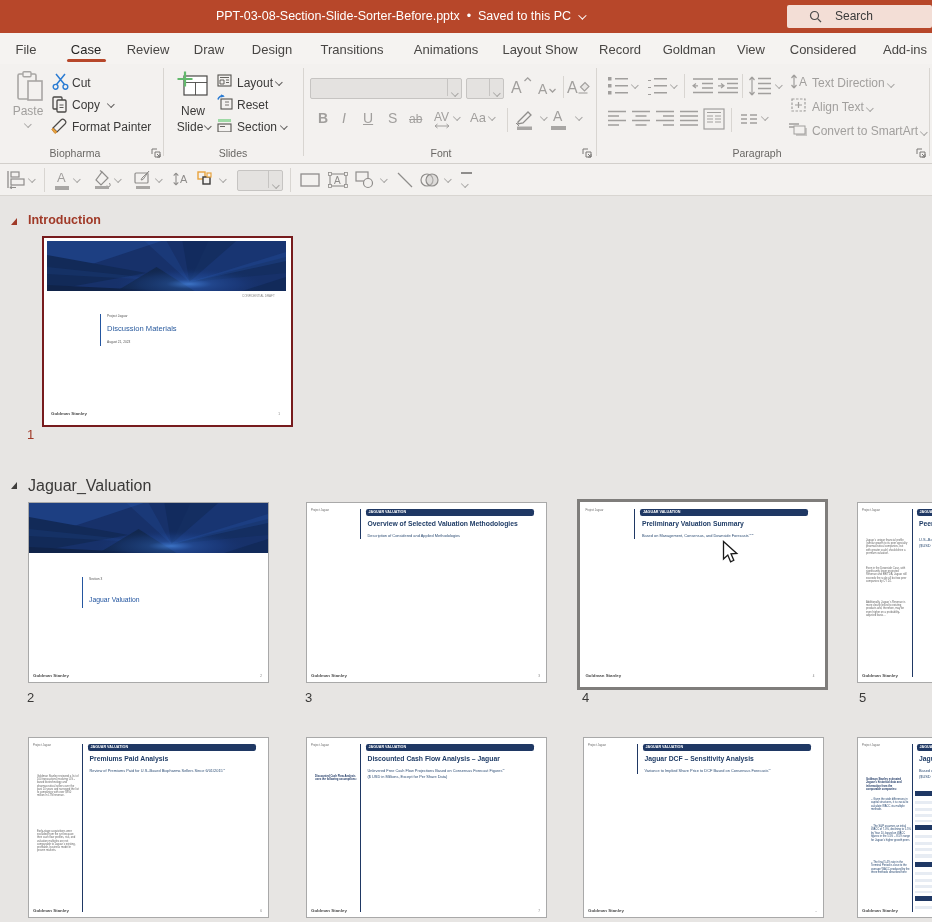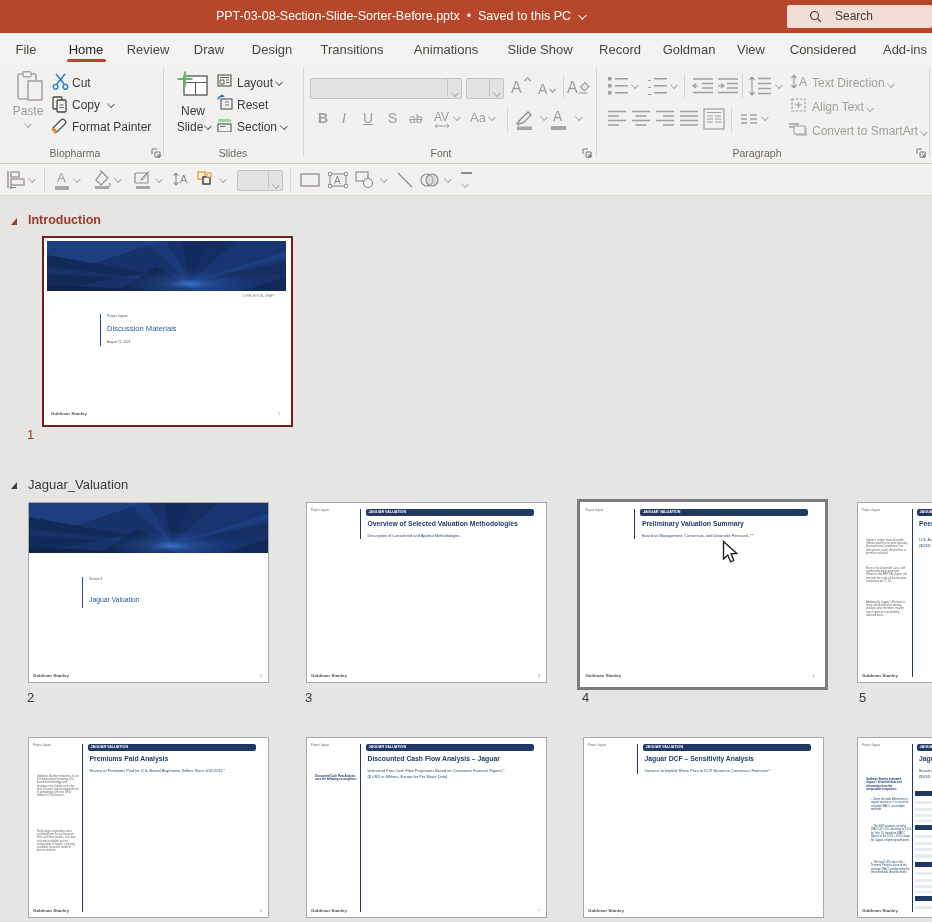--- a/index.html
+++ b/index.html
@@ -50,27 +50,27 @@
     <svg width="13" height="13" style="position:absolute;left:22px;top:5px" viewBox="0 0 13 13">
           <circle cx="5.5" cy="5.5" r="4" fill="none" stroke="#4a4a4a" stroke-width="1.2"></circle>
           <line x1="8.6" y1="8.6" x2="12" y2="12" stroke="#4a4a4a" stroke-width="1.2"></line>
         </svg>
     <span style="position:absolute;left:48px;top:4px">Search</span>
   </div>
 </div>
 
 <div id="menurow">
   <span class="mtab" style="left:26px">File</span>
-  <span class="mtab" id="hometab" style="left:86px">Home</span>
+  <span class="mtab" id="hometab" style="left:86px">Case</span>
   <span class="mtab" style="left:148px">Review</span>
   <span class="mtab" style="left:209px">Draw</span>
   <span class="mtab" style="left:272px">Design</span>
   <span class="mtab" style="left:352px">Transitions</span>
   <span class="mtab" style="left:446px">Animations</span>
-  <span class="mtab" style="left:540px">Slide Show</span>
+  <span class="mtab" style="left:540px">Layout Show</span>
   <span class="mtab" style="left:620px">Record</span>
   <span class="mtab" style="left:689px">Goldman</span>
   <span class="mtab" style="left:751px">View</span>
   <span class="mtab" style="left:823px">Considered</span>
   <span class="mtab" style="left:905px">Add-ins</span>
   <div id="homeline"></div>
 </div>
 
 <div id="ribbon">
   <div class="gsep" style="left:163px"></div>
@@ -366,21 +366,21 @@
       <div class="abs" style="left:60px;top:82.5px;font-size:7.6px;color:#2a5b9e">Discussion Materials</div>
       <div class="abs" style="left:60px;top:98.5px;font-size:3.2px;color:#555">August 21, 2023</div>
       <div class="gsfoot">Goldman Stanley</div>
       <div class="pnum">1</div>
     </div>
   </div>
   <div class="snum" style="left:27px;top:231px;color:#a03a28">1</div>
   <svg class="abs" style="left:11px;top:286px" width="6" height="7" viewBox="0 0 6 7">
         <polygon points="6,0 6,7 0,7" fill="#3f3e3d"></polygon>
       </svg>
-  <div class="shead" style="left:28px;top:281px;font-size:13px">Jaguar_Valuation</div>
+  <div class="shead" style="left:28px;top:281px;font-size:16px">Jaguar_Valuation</div>
 
   <div class="sl" style="left:28px;top:306px">
     <svg width="239" height="50" viewBox="0 0 240 50" preserveAspectRatio="none" style="position:absolute;left:0;top:0">
           <use href="#bandsym"></use>
         </svg>
     <div class="abs" style="left:52.5px;top:74px;width:1.5px;height:31px;background:#2456a0"></div>
     <div class="abs" style="left:60px;top:74px;font-size:3.2px;color:#555">Section 3</div>
     <div class="abs" style="left:60px;top:92.5px;font-size:6.8px;color:#2456a0">Jaguar Valuation</div>
     <div class="gsfoot">Goldman Stanley</div>
     <div class="pnum">2</div>

